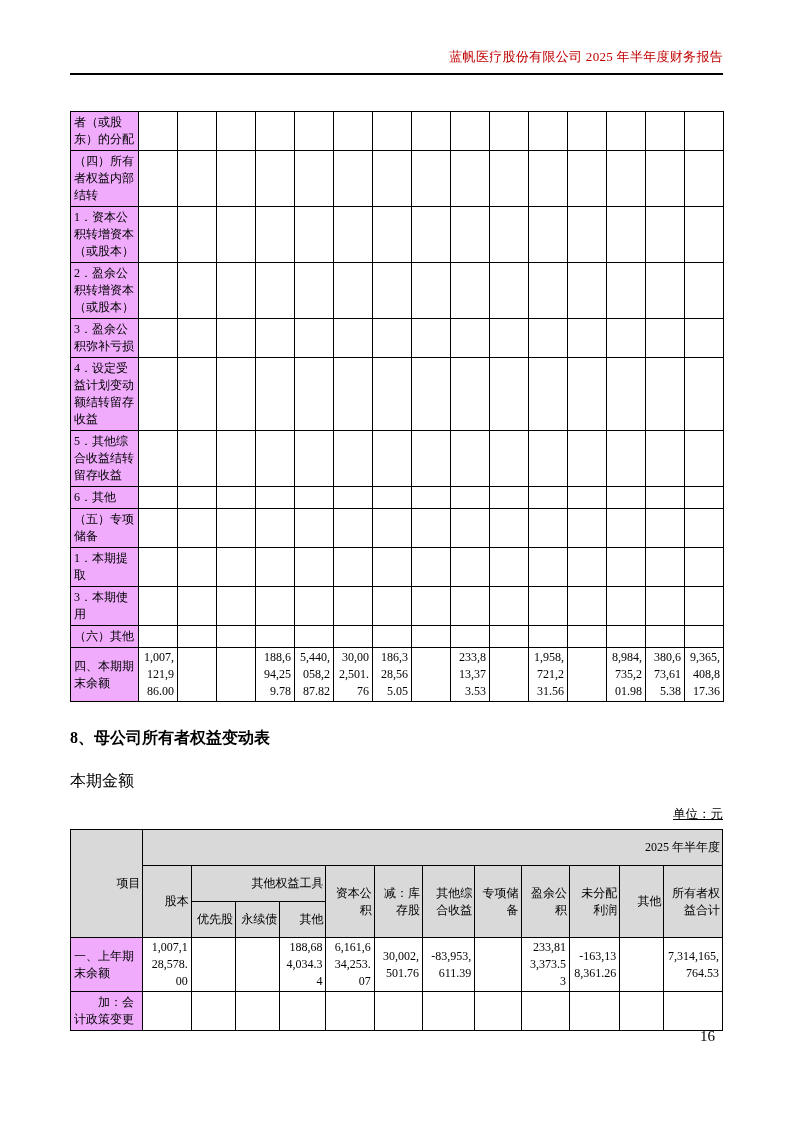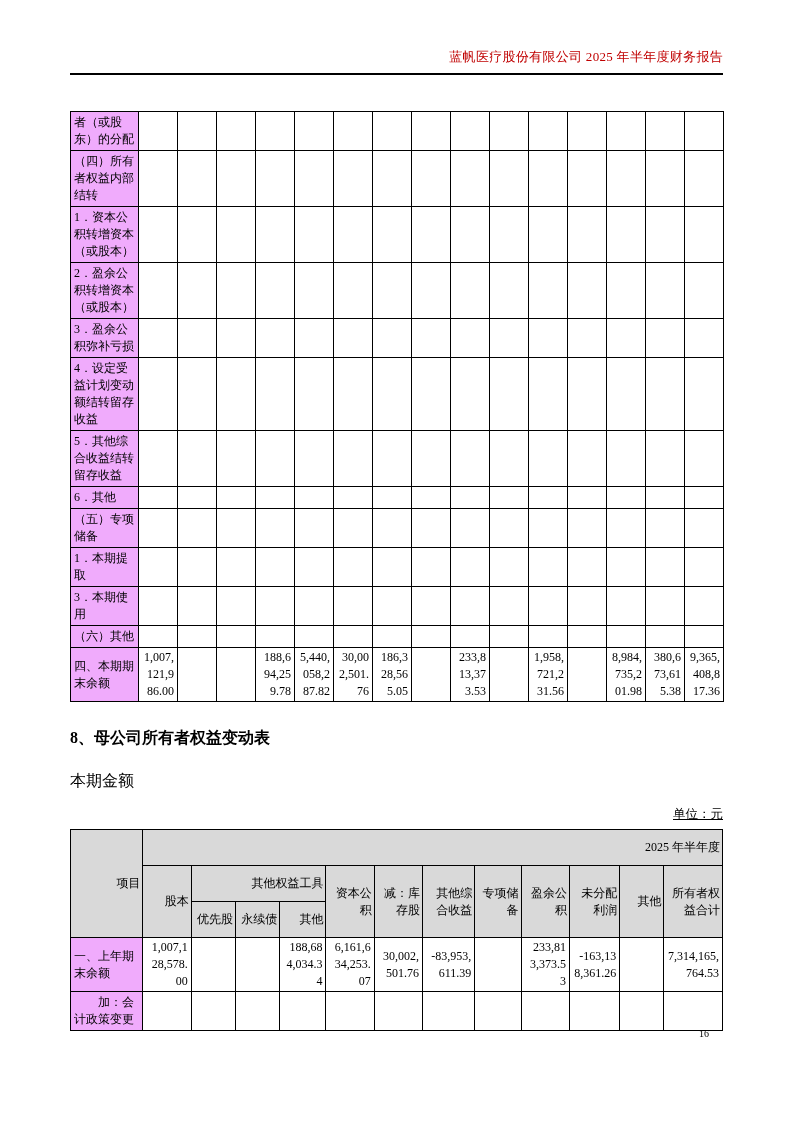--- a/index.html
+++ b/index.html
@@ -75,22 +75,22 @@
   }
   .unit-label {
     margin-top: 14px;
     text-align: right;
     font-size: 12.5px;
     text-decoration: underline;
   }
   .page-number {
     position: absolute;
     top: 1028px;
-    right: 84px;
-    font-size: 10px;
+    right: 78px;
+    font-size: 15px;
   }
 </style>
 </head>
 <body>
 
 <div class="page">
 
   <div class="doc-header">蓝帆医疗股份有限公司 2025 年半年度财务报告</div>
 
   <table id="table1">

